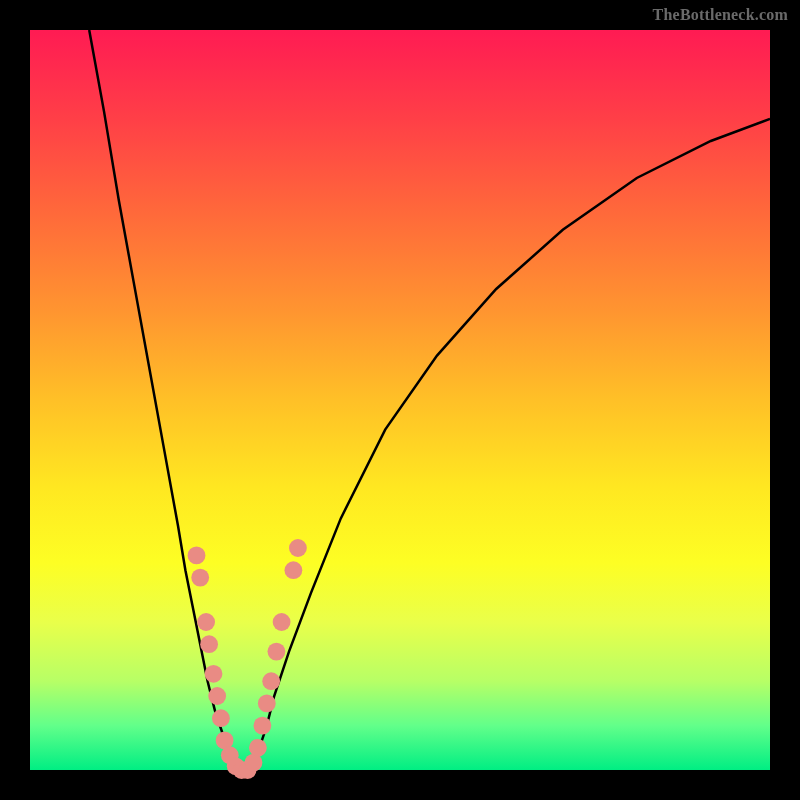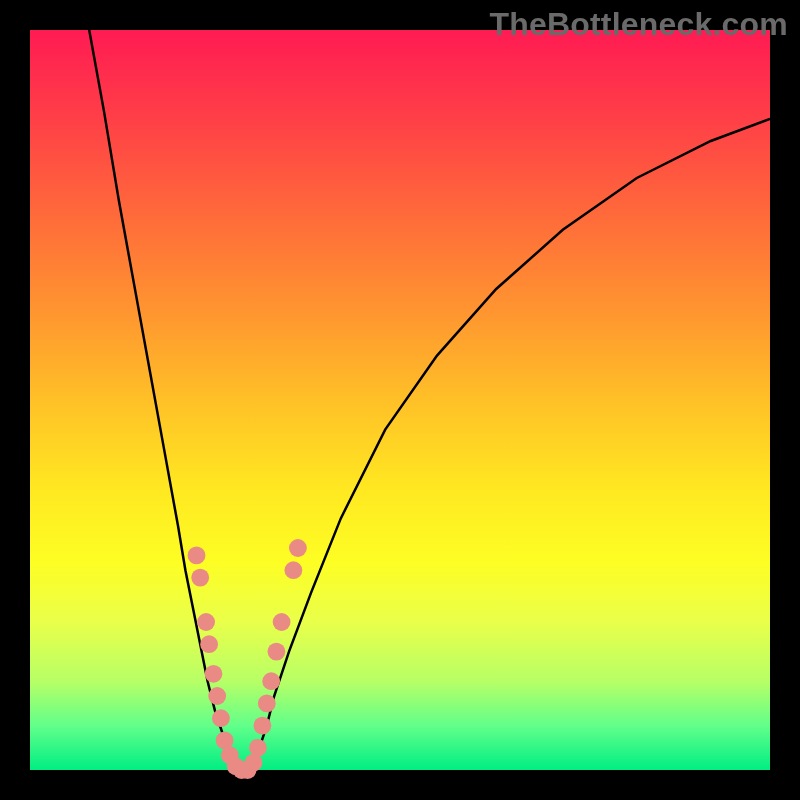--- a/index.html
+++ b/index.html
@@ -26,22 +26,22 @@
       #fdfe24 72%,
       #e9ff4a 80%,
       #b7ff66 88%,
       #62ff8a 94%,
       #00ee83 100%);
   }
   .watermark {
     position: absolute;
     top: 6px;
     right: 12px;
-    font-family: Liberation Sans, sans-serif;
-    font-size: 32px;
+    font-family: Liberation Serif, serif;
+    font-size: 16px;
     font-weight: 600;
     color: #6a6a6a;
     letter-spacing: 0.2px;
   }
   svg.curves {
     position: absolute;
     left: 0;
     top: 0;
     width: 740px;
     height: 740px;

